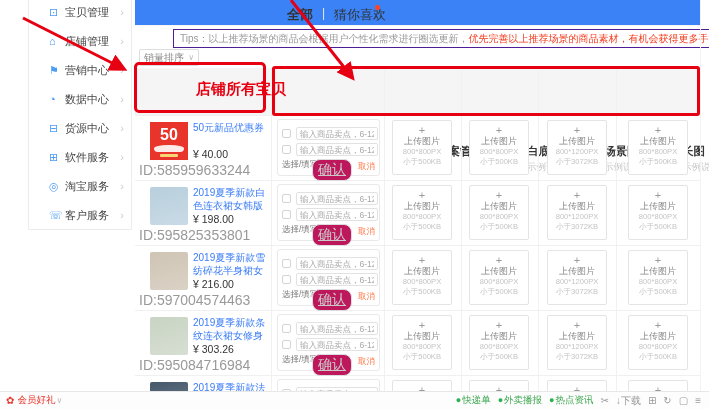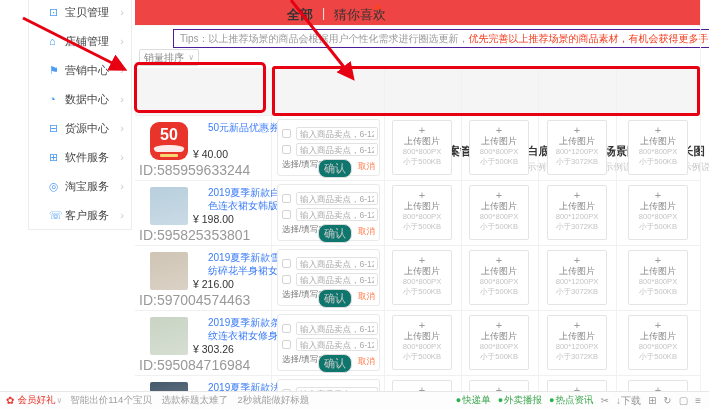--- a/index.html
+++ b/index.html
@@ -9,21 +9,21 @@
   
   .sidebar { position:absolute; left:28px; top:0; width:104px; height:230px; background:#fff;
              border:1px solid #ececec; border-top:none; }
   .side-item { position:absolute; left:0; width:100%; height:22px; display:flex; align-items:center;
                padding-left:20px; cursor:pointer; }
   .side-icon { color:#4a9cf5; font-size:11px; width:16px; display:inline-block; }
   .side-label { color:#444; font-size:11px; letter-spacing:0; white-space:nowrap; }
   .side-chevron { position:absolute; right:7px; color:#ccc; font-size:11px; }
 
   
-  .tabs { position:absolute; left:135px; top:0; width:565px; height:26px; background:#ef4444; border-bottom:1px solid #f5f5f5; }
+  .tabs { position:absolute; left:135px; top:0; width:565px; height:26px; background:#3b82f6; border-bottom:1px solid #f5f5f5; }
   .tab { position:absolute; top:6px; font-size:13px; color:#333; cursor:pointer; white-space:nowrap; }
   .tab.bold { font-weight:bold; }
   .tab-divider { position:absolute; left:187px; top:6px; color:#e8e8e8; font-size:12px; }
   .tab-dot { position:absolute; left:240px; top:5px; width:5px; height:5px; border-radius:50%; background:#ff4422; }
 
   .tips { position:absolute; left:137px; top:29px; width:563px; height:19px; border:1px solid #4c1d95;
           font-size:10px; line-height:17px; padding-left:6px; white-space:nowrap; overflow:hidden; background:#fff;margin-left:36px; }
   .tips .t-gray { color:#9a9a9a; } .tips .t-red { color:#f43b1d; }
 
   .sort-select { position:absolute; left:139px; top:49px; width:60px; height:17px; border:1px solid #ddd;
@@ -34,38 +34,38 @@
   .thead { position:absolute; left:135px; top:68px; width:565px; height:47px; background:#f5f5f5; }
   .th-label { position:absolute; font-size:11.5px; font-weight:bold; color:#333; white-space:nowrap; }
   .th-label.big { font-size:13.5px; }
   .th-hint { position:absolute; font-size:9.5px; color:#c6c6c6; cursor:pointer; white-space:nowrap; }
   .vline { position:absolute; width:1px; background:#f1f1f1; top:68px; bottom:0; }
   .hline { position:absolute; left:135px; width:565px; height:1px; background:#f0f0f0; }
   .table-right-edge { position:absolute; left:700px; top:0; bottom:0; width:1px; background:#f3f3f3; }
 
   .row { position:absolute; left:0; width:709px; height:65px; }
   .thumb { position:absolute; left:150px; top:7px; width:38px; height:38px; border-radius:2px; overflow:hidden; }
-  .coupon { background:#e8342a; border-radius:9px; position:relative; }
+  .coupon { background:#e8342a; border-radius:0; position:relative; }
   .coupon .c-num { position:absolute; left:0; right:0; top:4px; text-align:center; color:#fff; font-size:16px; font-weight:bold; }
   .coupon .c-band { position:absolute; left:4px; right:4px; bottom:8px; height:7px; background:#fff; opacity:.9; border-radius:50% 50% 4px 4px; }
   .coupon .c-strip { position:absolute; left:10px; right:10px; bottom:3px; height:3px; background:#f7d774; border-radius:1px; }
-  .p-title { position:absolute; left:208px; top:6px; width:78px; font-size:10px; line-height:13px; color:#3a7cf7;
+  .p-title { position:absolute; left:193px; top:6px; width:78px; font-size:10px; line-height:13px; color:#3a7cf7;
              max-height:27px; overflow:hidden; cursor:pointer; }
   .p-price { position:absolute; left:193px; top:33px; font-size:10.5px; color:#333; }
   .p-id { position:absolute; left:139px; top:47px; font-size:14px; color:#999; white-space:nowrap; }
 
   .copy-box { position:absolute; left:277px; top:4px; width:103px; height:57px; border:1px solid #e9e9e9; border-radius:3px; background:#fff; }
   .copy-line { position:absolute; left:4px; height:13px; }
   .cbx { position:absolute; left:0; top:2px; width:9px; height:9px; border:1px solid #d4d4d4; border-radius:2px; background:#fff; cursor:pointer; }
   .copy-input { position:absolute; left:14px; top:0; width:82px; height:13px; border:1px solid #e2e2e2; border-radius:2px;
                 font-size:8.5px; color:#555; padding:0 3px; outline:none; }
   .copy-input::placeholder { color:#a8a8a8; }
   .copy-foot { position:absolute; left:4px; right:3px; top:39px; height:15px; font-size:8.5px; color:#777; white-space:nowrap; }
   .btn-confirm { position:absolute; right:24px; top:0; border:1px solid #ddd; border-radius:8px; color:#c9c9c9;
-                 font-size:11px; padding:1px 5px; background:#0f766e; cursor:pointer; }
+                 font-size:14px; padding:1px 5px; background:#be185d; cursor:pointer;text-decoration:underline; }
   .btn-cancel { position:absolute; right:1px; top:2px; color:#ff7744; font-size:8.5px; cursor:pointer; }
 
   .upload { position:absolute; top:5px; width:60px; height:55px; border:1px solid #e4e4e4; border-radius:2px;
             background:#fff; text-align:center; cursor:pointer; }
   .up-plus { font-size:11px; color:#9a9a9a; line-height:12px; margin-top:3px; }
   .up-label { font-size:9px; color:#8a8a8a; line-height:11px; }
   .up-size, .up-limit { font-size:8px; color:#c4c4c4; line-height:10px; transform:scale(.95); }
 
   
   .anno-box { position:absolute; border:3px solid #e60012; border-radius:5px; pointer-events:none; z-index:30; }
@@ -373,35 +373,35 @@
         <div class="upload" style="left: 628px;">
           <div class="up-plus">+</div>
           <div class="up-label">上传图片</div>
           <div class="up-size">800*800PX</div>
         </div>
       </div>
     </div>
 
   <div class="anno-box" style="left:134px; top:62px; width:132px; height:51px;"></div>
   <div class="anno-box" style="left:272px; top:66px; width:428px; height:50px; border-radius:3px;"></div>
+  <span class="anno-text" style="left:196px; top:80px;">店铺所有宝贝</span>
   <svg id="arrows">
     <defs>
       <marker id="ah" markerWidth="6" markerHeight="6" refX="4" refY="3" orient="auto">
         <path d="M0,0 L6,3 L0,6 Z" fill="#e60012"></path>
       </marker>
     </defs>
     <line x1="23" y1="18" x2="122" y2="68" stroke="#e60012" stroke-width="3" marker-end="url(#ah)"></line>
     <line x1="291" y1="0" x2="351" y2="76" stroke="#e60012" stroke-width="3" marker-end="url(#ah)"></line>
   </svg>
 
   <div class="statusbar">
     <span class="sb-flower">✿</span>
     <span class="sb-member">会员好礼</span>
     <span class="sb-caret">∨</span>
-    <span class="sb-text">智能出价114个宝贝　选款标题太难了　2秒就能做好标题</span>
     <span class="sb-right" id="sb-right">
         <span class="sb-green"><span class="dot">●</span><span>快递单</span></span>
         <span class="sb-green"><span class="dot">●</span><span>外卖播报</span></span>
         <span class="sb-green"><span class="dot">●</span><span>热点资讯</span></span>
         <span class="sb-icon">✂</span>
         <span class="sb-icon">↓下载</span>
         <span class="sb-icon">⊞</span>
         <span class="sb-icon">↻</span>
         <span class="sb-icon">▢</span>
         <span class="sb-icon">≡</span>

